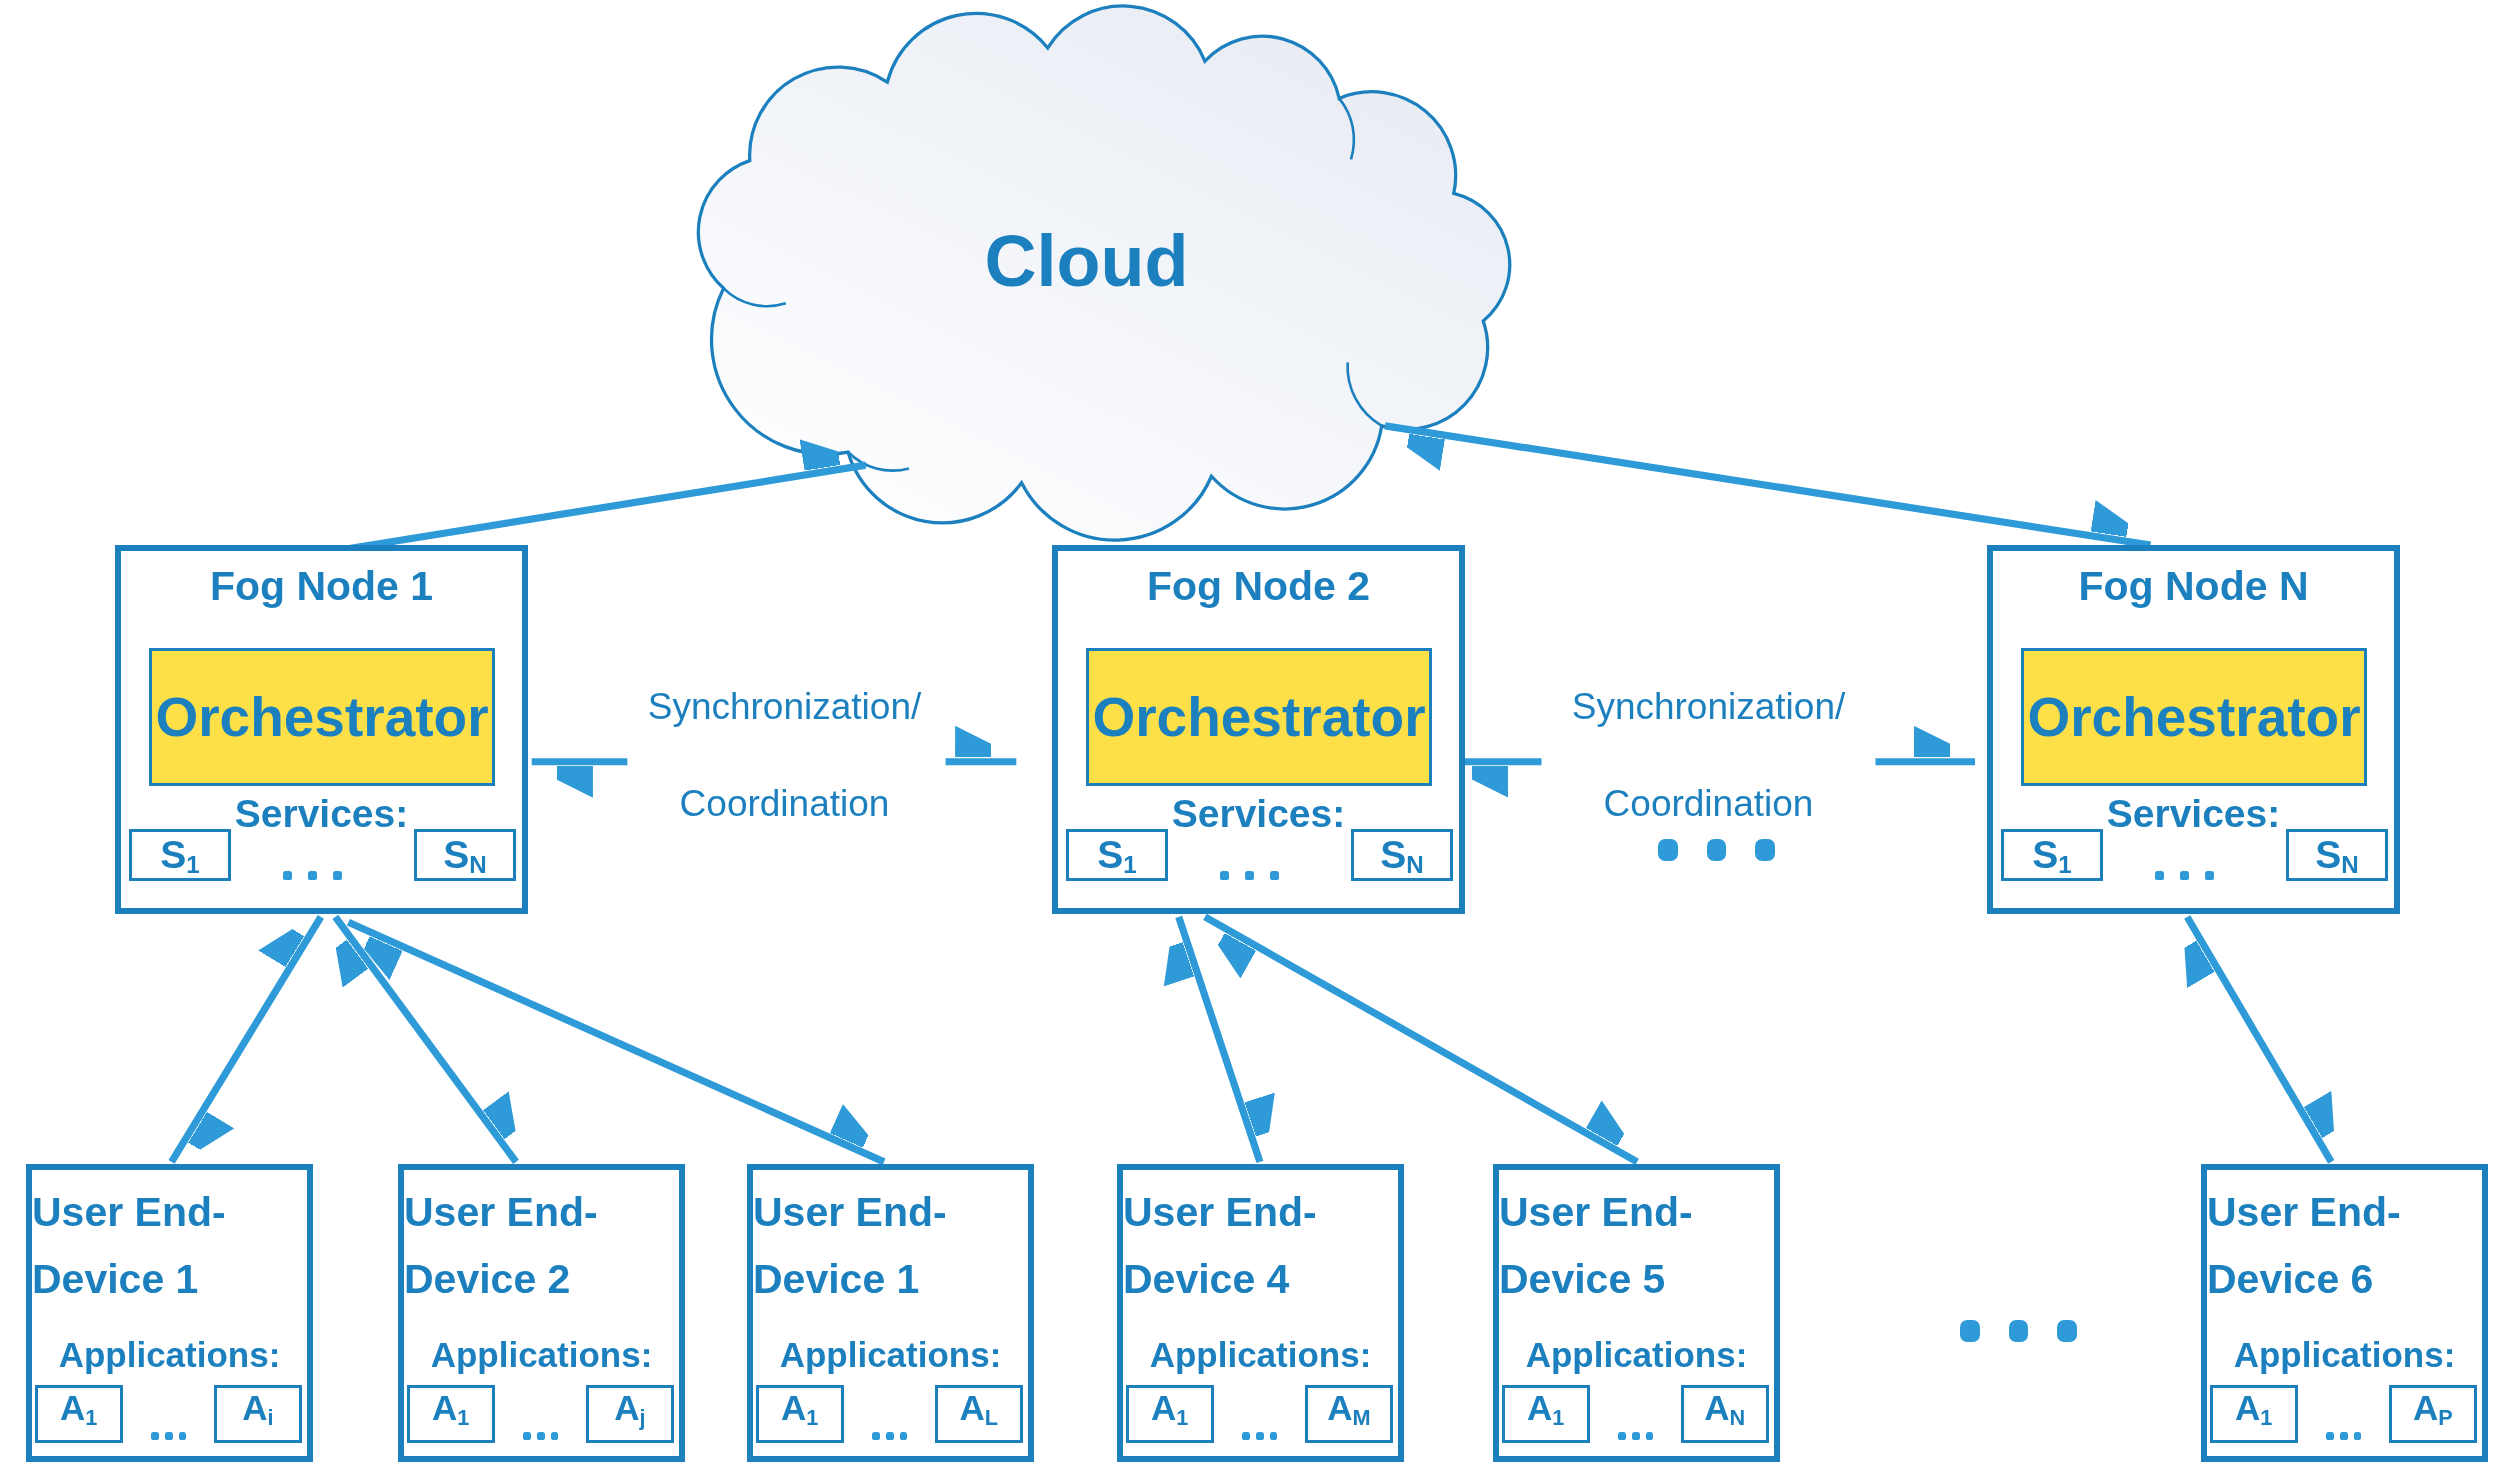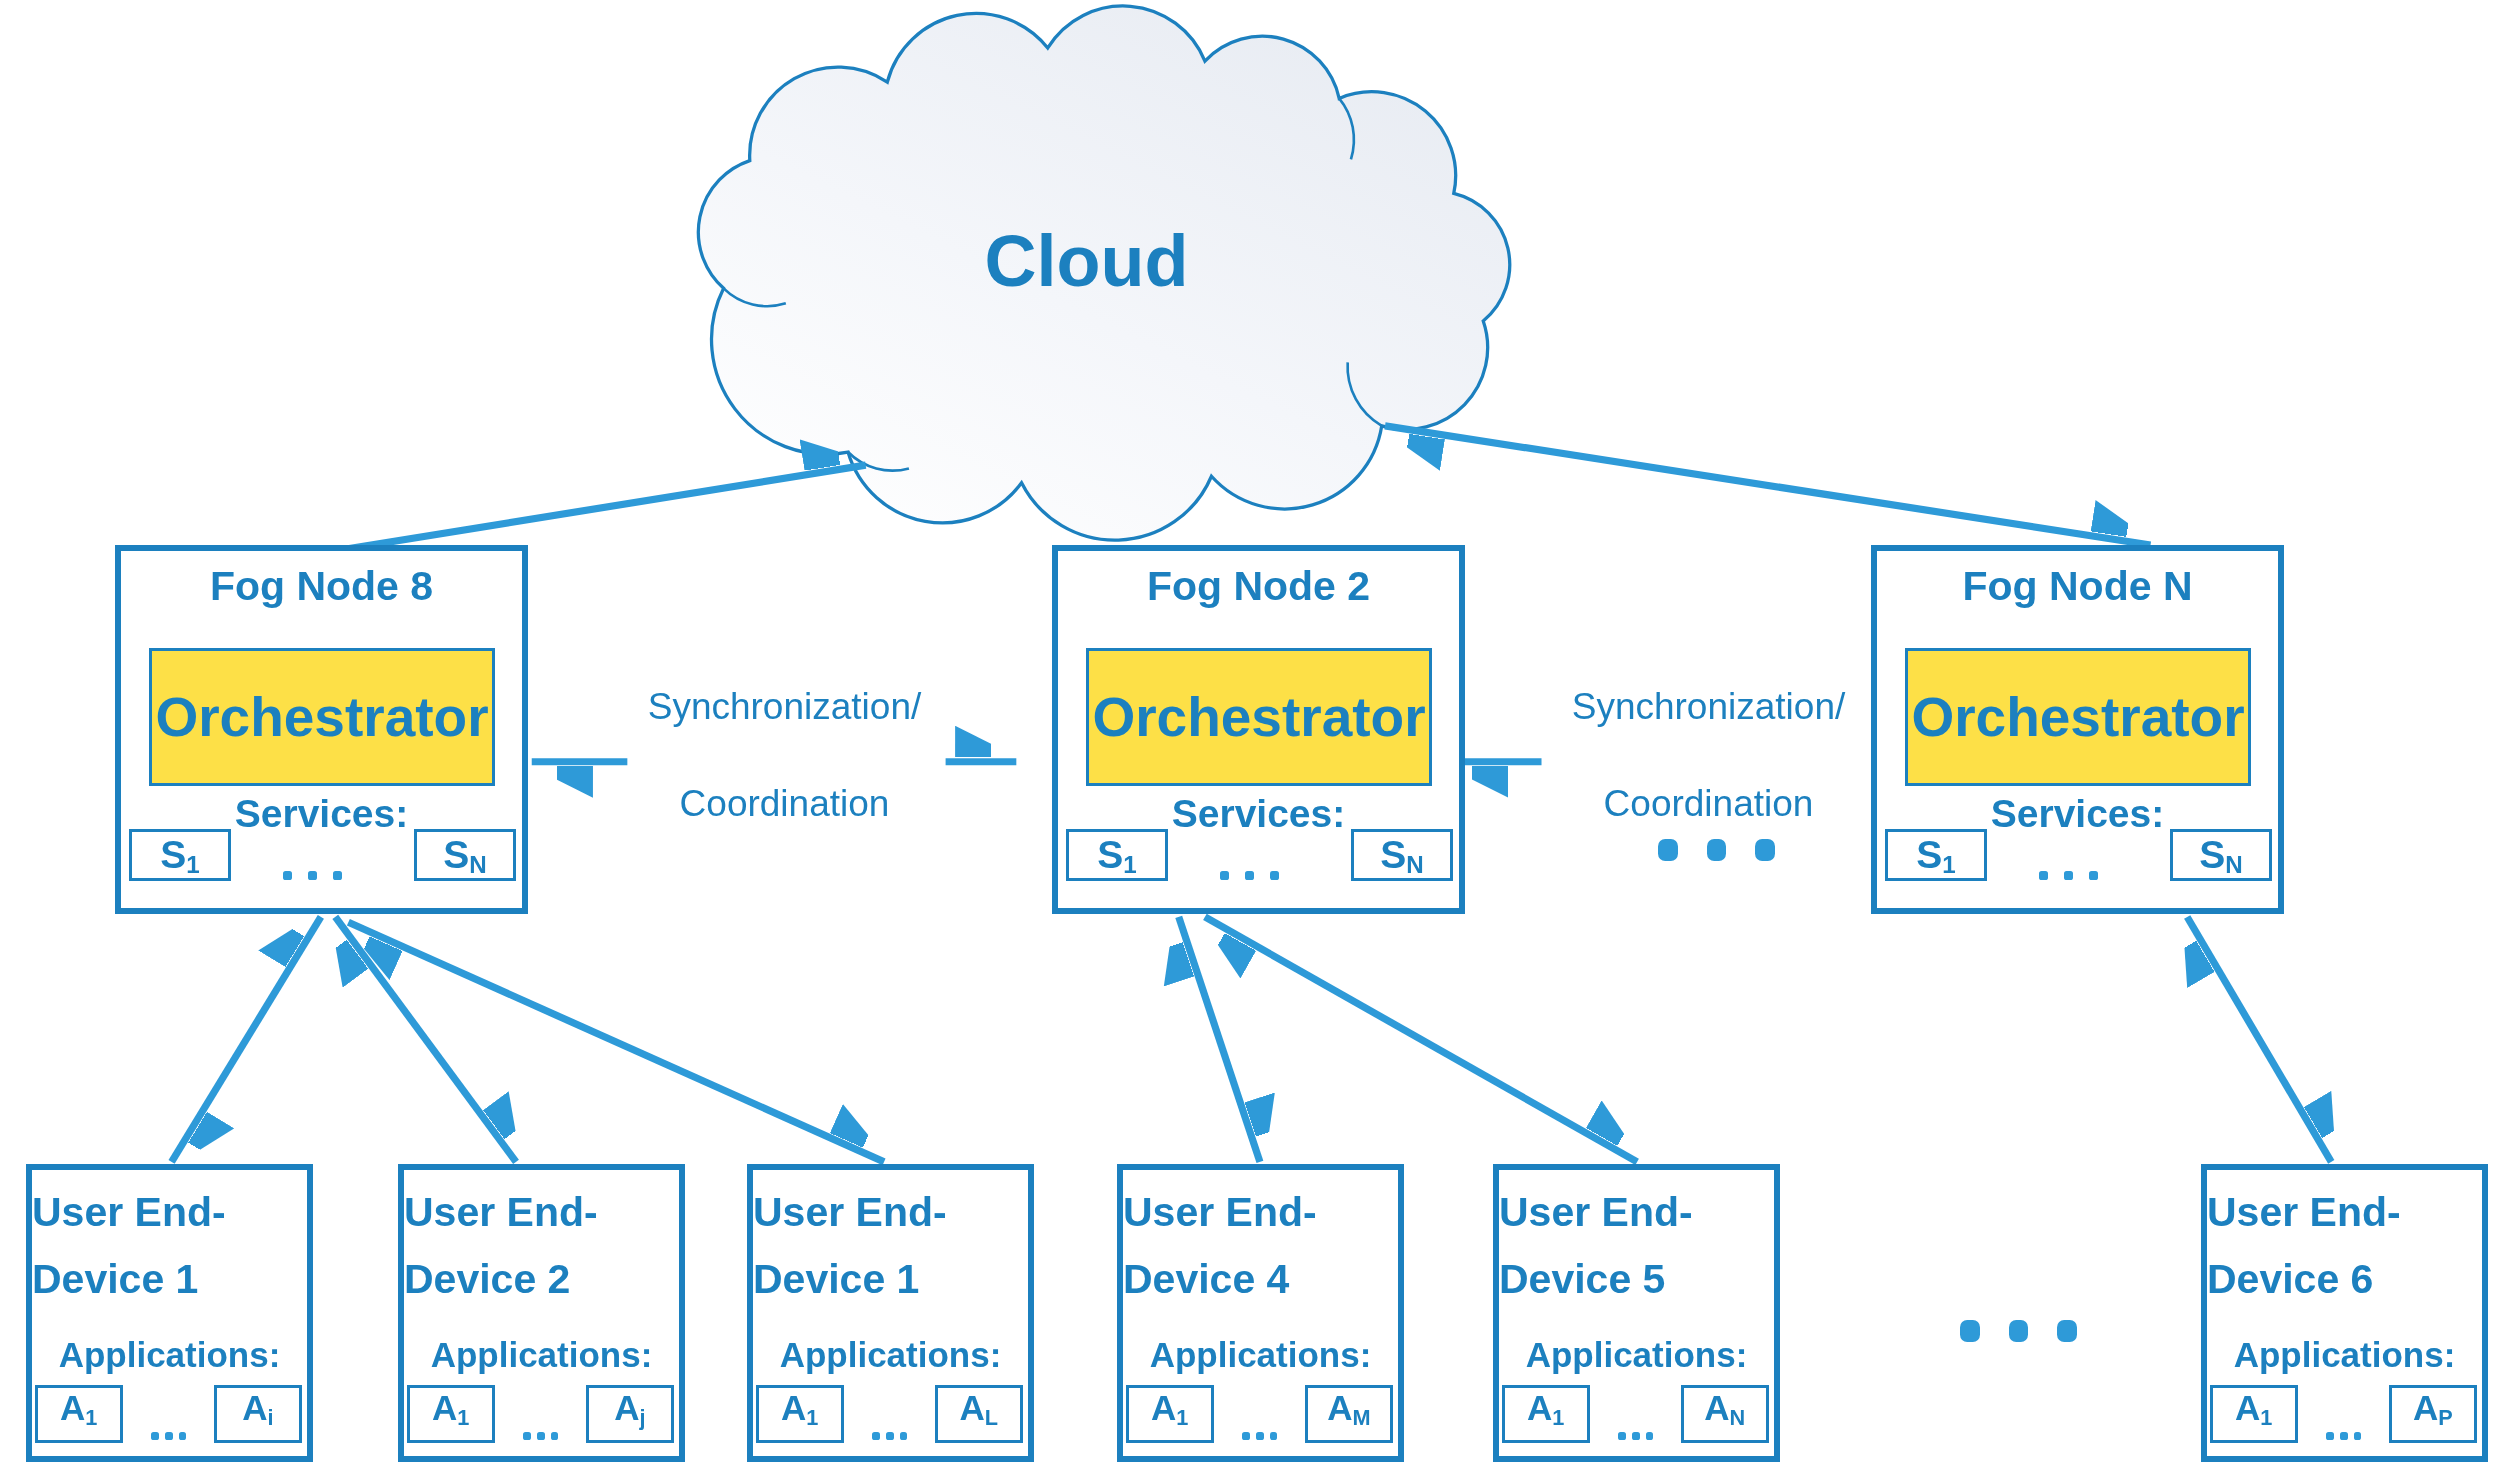--- a/index.html
+++ b/index.html
@@ -139,21 +139,21 @@
 
     <line class="arrow" x1="958" y1="1163" x2="812" y2="1163" marker-end="url(#ah)"></line>
     <line class="arrow" x1="1444" y1="1163" x2="1552" y2="1163" marker-end="url(#ah)"></line>
     <line class="arrow" x1="2354" y1="1163" x2="2210" y2="1163" marker-end="url(#ah)"></line>
     <line class="arrow" x1="2864" y1="1163" x2="3016" y2="1163" marker-end="url(#ah)"></line>
   </svg>
 
   <div class="cloud-label">Cloud</div>
 
   <div class="fog" style="left:115px;">
-    <div class="fog-title">Fog Node 8</div>
+    <div class="fog-title">Fog Node 1</div>
     <div class="orch">
       <span>Orchestrator</span>
     </div>
     <div class="services-label">Services:</div>
     <div class="sbox first">
       <span><span>S</span><span class="sub">1</span></span>
     </div>
     <div class="dots small s-dots">
         <span></span>
         <span></span>
@@ -176,21 +176,21 @@
     <div class="dots small s-dots">
         <span></span>
         <span></span>
         <span></span>
       </div>
     <div class="sbox last">
       <span><span>S</span><span class="sub">N</span></span>
     </div>
   </div>
 
-  <div class="fog" style="left:1871px;">
+  <div class="fog" style="left:1987px;">
     <div class="fog-title">Fog Node N</div>
     <div class="orch">
       <span>Orchestrator</span>
     </div>
     <div class="services-label">Services:</div>
     <div class="sbox first">
       <span><span>S</span><span class="sub">1</span></span>
     </div>
     <div class="dots small s-dots">
         <span></span>

